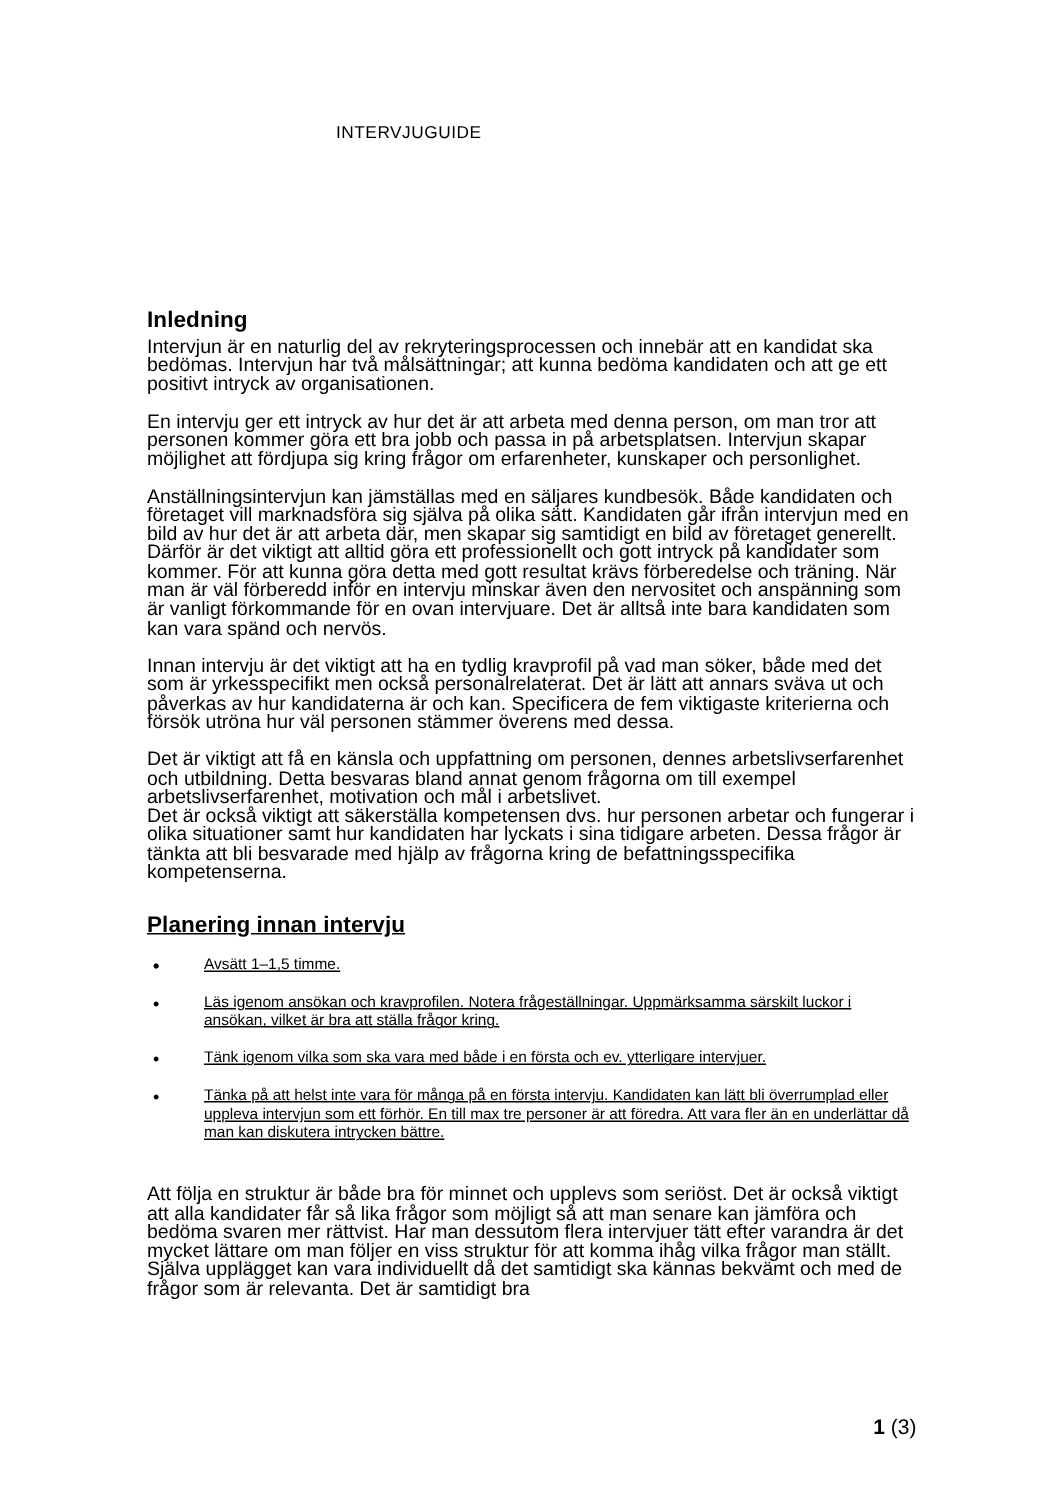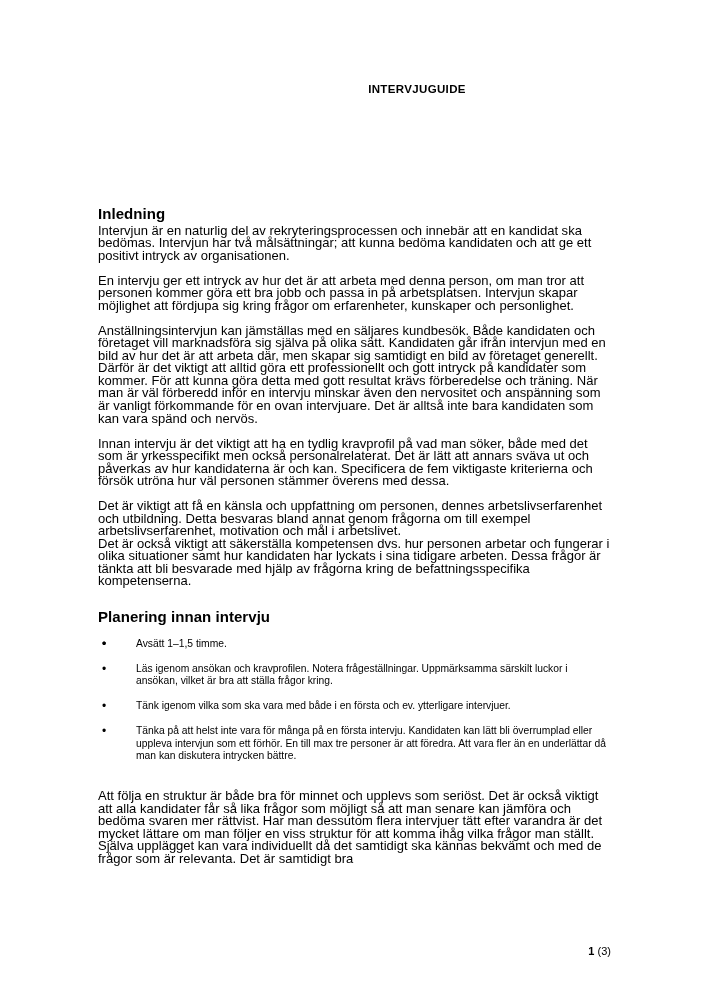--- a/index.html
+++ b/index.html
@@ -23,23 +23,22 @@
     background: #ffffff;
     overflow: hidden;
   }
 
   
   .doc-title {
     position: absolute;
     top: 83px;
     left: 98px;
     width: 512px;
-    text-align: center;
     font-size: 11.5px;
-    font-weight: bold;
+    font-weight: normal;
     letter-spacing: 0.35px;
     padding-left: 126px;
     box-sizing: border-box;
   }
 
   
   .content {
     position: absolute;
     top: 205px;
     left: 98px;
@@ -83,31 +82,31 @@
     position: absolute;
     left: 4px;
     top: 0;
     width: 9px;
     text-align: left;
     font-size: 12px;
     line-height: 12.2px;
   }
 
   
-  .section-planering { margin-top: 20px; }
+  .section-planering { margin-top: 20px; text-decoration: underline; }
   .section-forslag   { margin-top: 27px; }
 
   
   .footer {
     position: absolute;
     left: 98px;
     top: 945px;
     width: 513px;
     text-align: right;
-    font-size: 11px;
+    font-size: 14px;
     line-height: 13px;
   }
   .footer .page-num {
     font-weight: bold;
   }
   .footer .page-total {
     font-weight: normal;
   }
 </style>
 </head>

